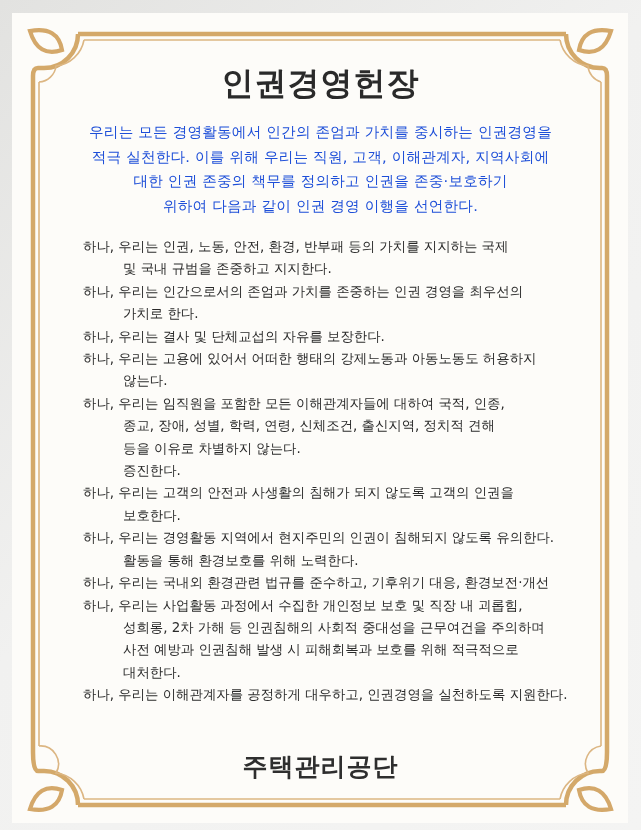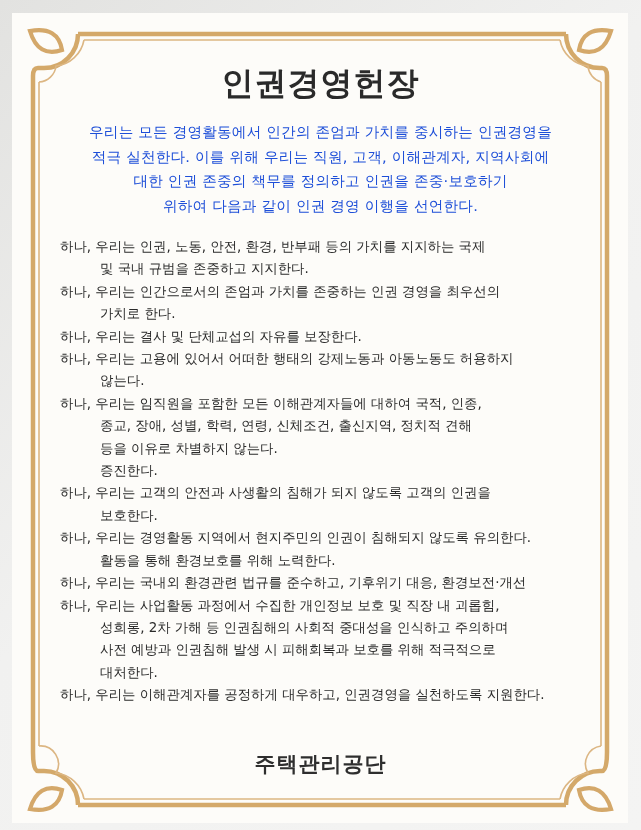--- a/index.html
+++ b/index.html
@@ -57,31 +57,31 @@
       letter-spacing: 0.2px;
     }
     .preamble div { white-space: nowrap; }
     .articles {
       margin-top: 18px;
       font-size: 13.4px;
       line-height: 22.4px;
       color: #2a2a2a;
     }
     .article { position: relative; }
-    .article .line { white-space: nowrap; }
+    .article .line { white-space: nowrap; margin-left: 23px; }
     .article .line.cont { padding-left: 40px; }
     .org {
       position: absolute;
       left: 0;
       width: 641px;
       top: 750px;
       text-align: center;
       font-family: "DejaVu Serif", "Liberation Serif", serif;
       font-weight: bold;
-      font-size: 21px;
+      font-size: 25px;
       color: #2e2e2e;
       letter-spacing: 1px;
     }
   </style>
 </head>
 <body>
 
 <div class="paper"></div>
 
 <svg class="frame" viewBox="0 0 641 830" xmlns="http://www.w3.org/2000/svg">
@@ -151,21 +151,21 @@
     </div>
     <div class="article">
       <div class="line">하나, 우리는 경영활동 지역에서 현지주민의 인권이 침해되지 않도록 유의한다.</div>
     </div>
     <div class="article">
       <div class="line cont">활동을 통해 환경보호를 위해 노력한다.</div>
       <div class="line">하나, 우리는 국내외 환경관련 법규를 준수하고, 기후위기 대응, 환경보전·개선</div>
     </div>
     <div class="article">
       <div class="line">하나, 우리는 사업활동 과정에서 수집한 개인정보 보호 및 직장 내 괴롭힘,</div>
-      <div class="line cont">성희롱, 2차 가해 등 인권침해의 사회적 중대성을 인식하고 주의하며</div>
+      <div class="line cont">성희롱, 2차 가해 등 인권침해의 사회적 중대성을 근무여건을 주의하며</div>
       <div class="line cont">사전 예방과 인권침해 발생 시 피해회복과 보호를 위해 적극적으로</div>
       <div class="line cont">대처한다.</div>
     </div>
     <div class="article">
       <div class="line">하나, 우리는 이해관계자를 공정하게 대우하고, 인권경영을 실천하도록 지원한다.</div>
     </div>
   </div>
 </div>
 
 <div class="org">주택관리공단</div>

